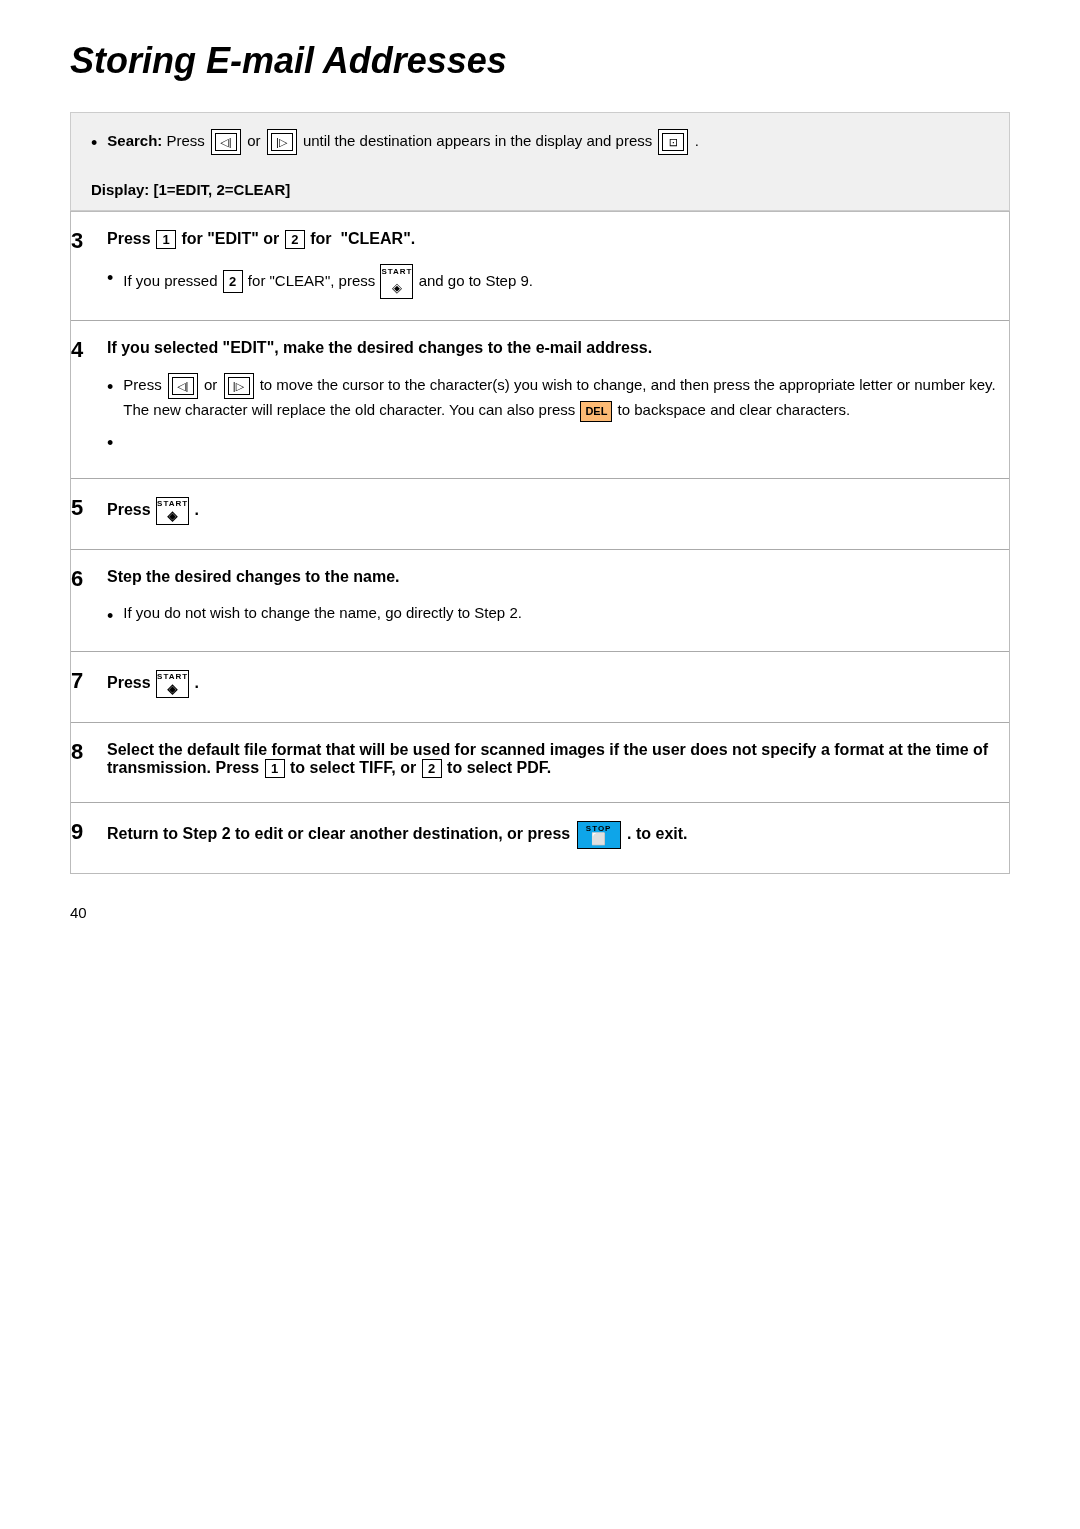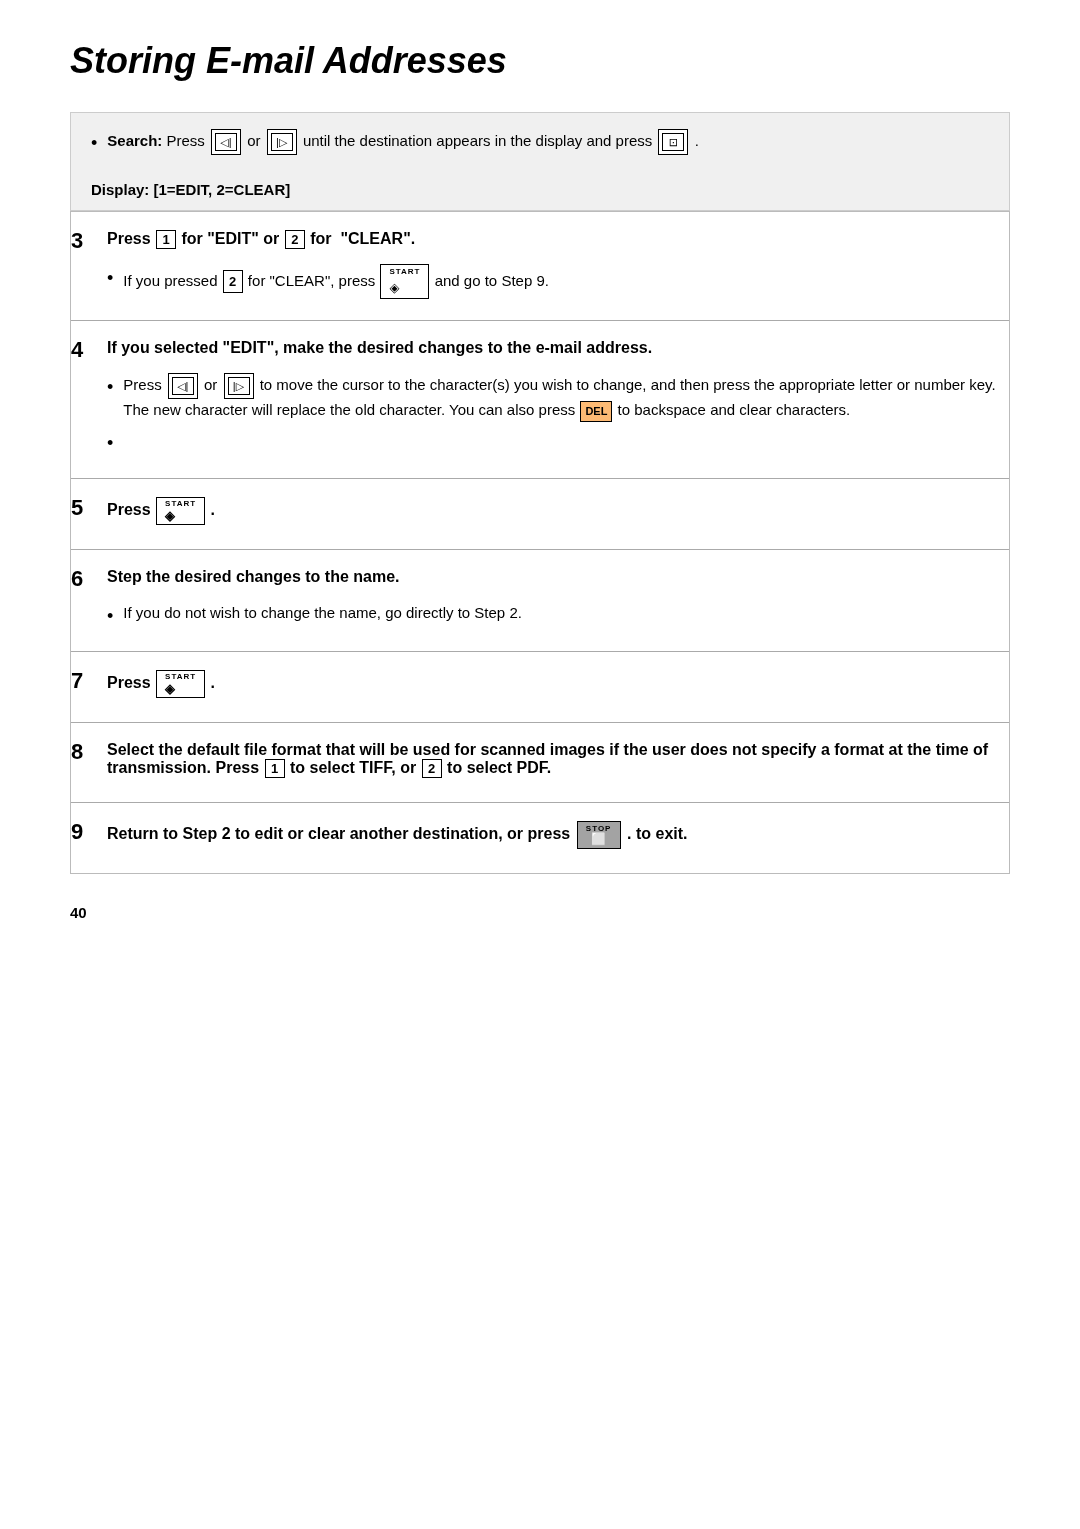--- a/index.html
+++ b/index.html
@@ -75,24 +75,24 @@
       font-weight: bold;
       min-width: 20px;
       min-height: 18px;
       vertical-align: middle;
       background: #fff;
       margin: 0 1px;
     }
     .key-start {
       display: inline-flex;
       flex-direction: column;
-      align-items: flex-start;
-      justify-content: center;
-      border: 1.5px solid #000;
-      padding: 1px 8px;
+      align-items: center;
+      justify-content: center;
+      border: 1.5px solid #000;
+      padding: 1px 0;
       font-size: 10px;
       min-width: 28px;
       min-height: 22px;
       vertical-align: middle;
       background: #fff;
       margin: 0 1px;
     }
     .key-start .start-label {
       font-size: 8px;
       font-weight: bold;
@@ -105,21 +105,21 @@
       display: inline-flex;
       flex-direction: column;
       align-items: center;
       justify-content: center;
       border: 1.5px solid #000;
       padding: 1px 4px;
       font-size: 10px;
       min-width: 36px;
       min-height: 22px;
       vertical-align: middle;
-      background: #a3a3a3;
+      background: #0ea5e9;
       margin: 0 1px;
       position: relative;
     }
     .key-del {
       display: inline-flex;
       align-items: center;
       justify-content: center;
       border: 1.5px solid #000;
       padding: 1px 4px;
       font-size: 11px;
@@ -157,21 +157,21 @@
       width: 22px;
       height: 18px;
       border: 1px solid #000;
       display: flex;
       align-items: center;
       justify-content: center;
       font-size: 11px;
     }
     .page-number {
       margin-top: 30px;
-      font-weight: bold;
+      font-weight: normal;
       font-size: 15px;
     }
     .intro-section {
       background: #f0f0f0;
       border: 1px solid #ccc;
       padding: 16px 20px 12px 20px;
       margin-bottom: 0;
     }
     .main-content {
       border: 1px solid #bbb;

